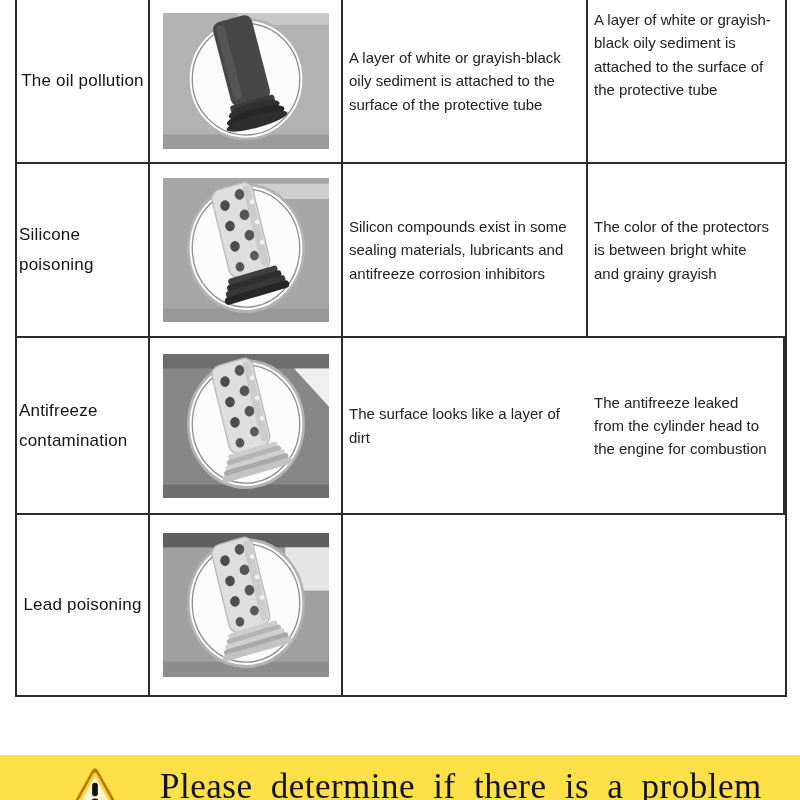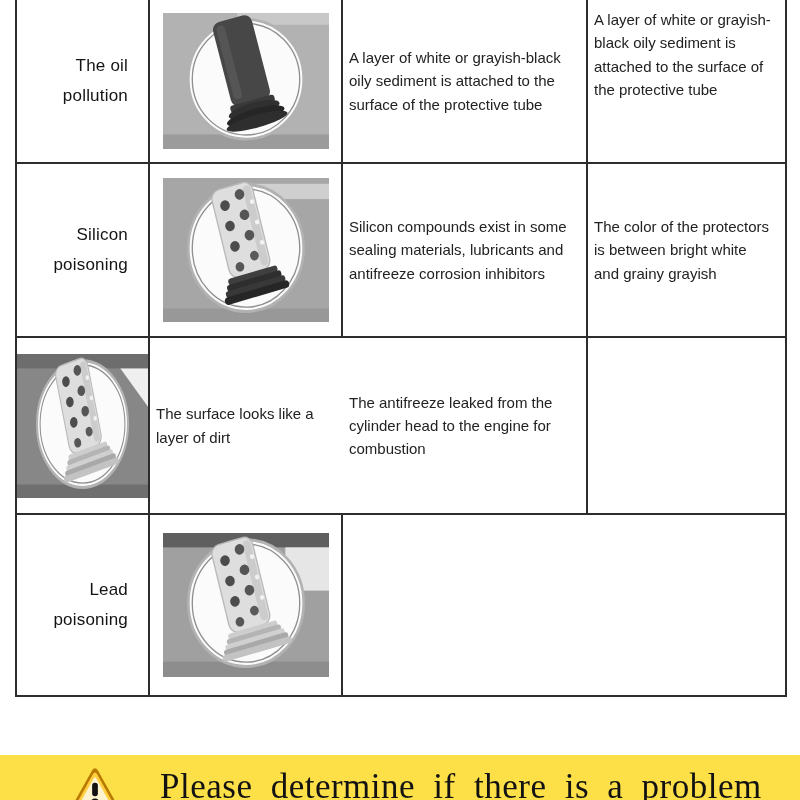--- a/index.html
+++ b/index.html
@@ -10,21 +10,21 @@
   .fault-table{
     position:absolute;left:15px;top:0;width:772px;box-sizing:border-box;
     border-left:2px solid #2d2d2d;border-right:2px solid #2d2d2d;border-bottom:2px solid #2d2d2d;
     background:#fff;
   }
   .t-row{display:grid;grid-template-columns:133px 193px 245px 1fr;}
   .t-row + .t-row{border-top:2px solid #2d2d2d;}
   .r1{height:162px;} .r2{height:172px;} .r3{height:175px;} .r4{height:180px;}
   .cell{display:flex;align-items:center;box-sizing:border-box;min-width:0;}
   .c1,.c2,.c3{border-right:2px solid #2d2d2d;}
-  .cell.name{justify-content:center;text-align:right;font-size:17px;line-height:1.75;letter-spacing:.2px;color:#141414;padding:0 20px;}
+  .cell.name{justify-content:center;text-align:left;font-size:17px;line-height:1.75;letter-spacing:.2px;color:#141414;padding:0 2px;}
   .cell.pic{justify-content:center;}
   .cell.text{justify-content:flex-start;padding:8px 12px 8px 6px;font-size:15px;line-height:1.55;color:#222;}
   .r1 .c4{align-items:flex-start;padding-top:8px;}
   .photo{width:166px;height:144px;}
   .r1 .photo{height:136px;}
   .photo svg{display:block;width:100%;height:100%;}
   .footer{position:absolute;left:0;top:755px;width:800px;height:45px;background:#fde047;padding-left:40px;}
   .warn{position:absolute;left:68px;top:7px;width:54px;height:60px;}
   .warn svg{display:block;width:100%;height:100%;}
   .footer-msg{
@@ -98,40 +98,41 @@
                 <use href="#tube-solid"></use>
               </g>
           </svg>
         </div>
       </div>
       <div class="cell c3 text">A layer of white or grayish-black oily sediment is attached to the surface of the protective tube</div>
       <div class="cell c4 text">A layer of white or grayish-black oily sediment is attached to the surface of the protective tube</div>
     </div>
 
     <div class="t-row r2">
-      <div class="cell c1 name">Silicon poisoning</div>
+      <div class="cell c1 name">Silicone poisoning</div>
       <div class="cell c2 pic">
         <div class="photo">
           <svg viewBox="0 0 190 150" preserveAspectRatio="none">
             <rect x="0" y="0" width="190" height="150" fill="#a6a6a6"></rect>
             <rect x="100" y="6" width="90" height="16" fill="#cfcfcf"></rect>
             <rect x="0" y="136" width="190" height="14" fill="#989898"></rect>
             <use href="#lens-ring"></use>
             <g transform="rotate(-15 95 72)">
                 <use href="#tube-perf"></use>
                 <use href="#base-dark"></use>
               </g>
           </svg>
         </div>
       </div>
       <div class="cell c3 text">Silicon compounds exist in some sealing materials, lubricants and antifreeze corrosion inhibitors</div>
       <div class="cell c4 text">The color of the protectors is between bright white and grainy grayish</div>
     </div>
 
     <div class="t-row r3">
+      <div class="cell c1 name">Antifreeze contamination</div>
       <div class="cell c2 pic">
         <div class="photo">
           <svg viewBox="0 0 190 150" preserveAspectRatio="none">
             <rect x="0" y="0" width="190" height="150" fill="#878787"></rect>
             <rect x="0" y="0" width="190" height="15" fill="#6d6d6d"></rect>
             <polygon points="150,15 190,15 190,55" fill="#efefef"></polygon>
             <rect x="0" y="136" width="190" height="14" fill="#6f6f6f"></rect>
             <use href="#lens-ring"></use>
             <g transform="rotate(-15 95 72)">
                 <use href="#tube-perf"></use>

